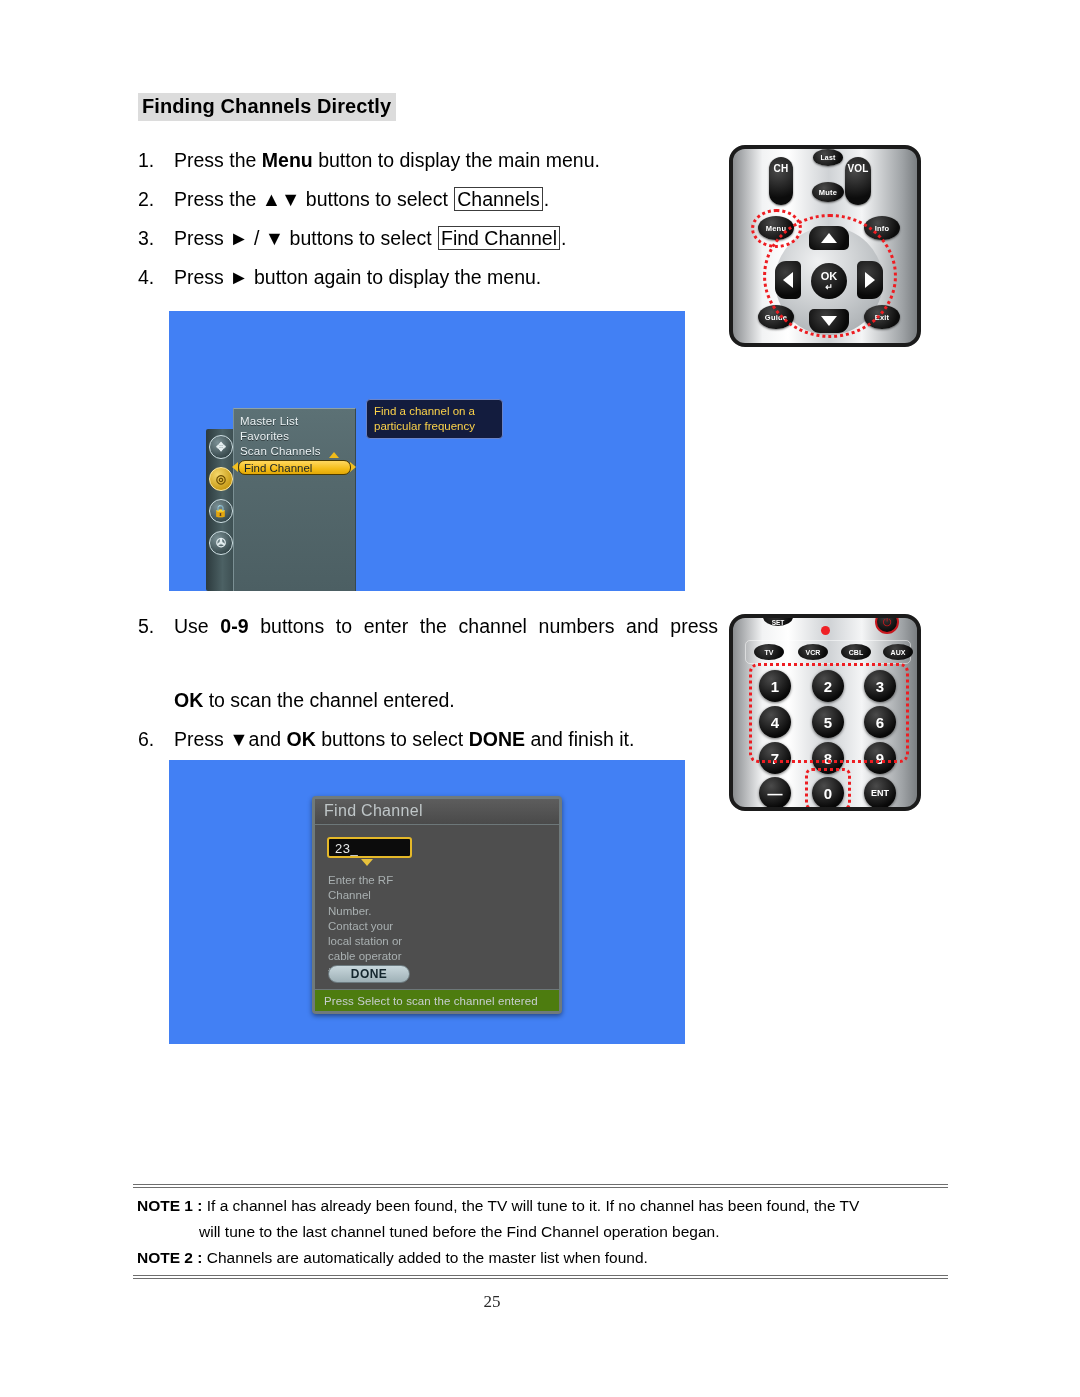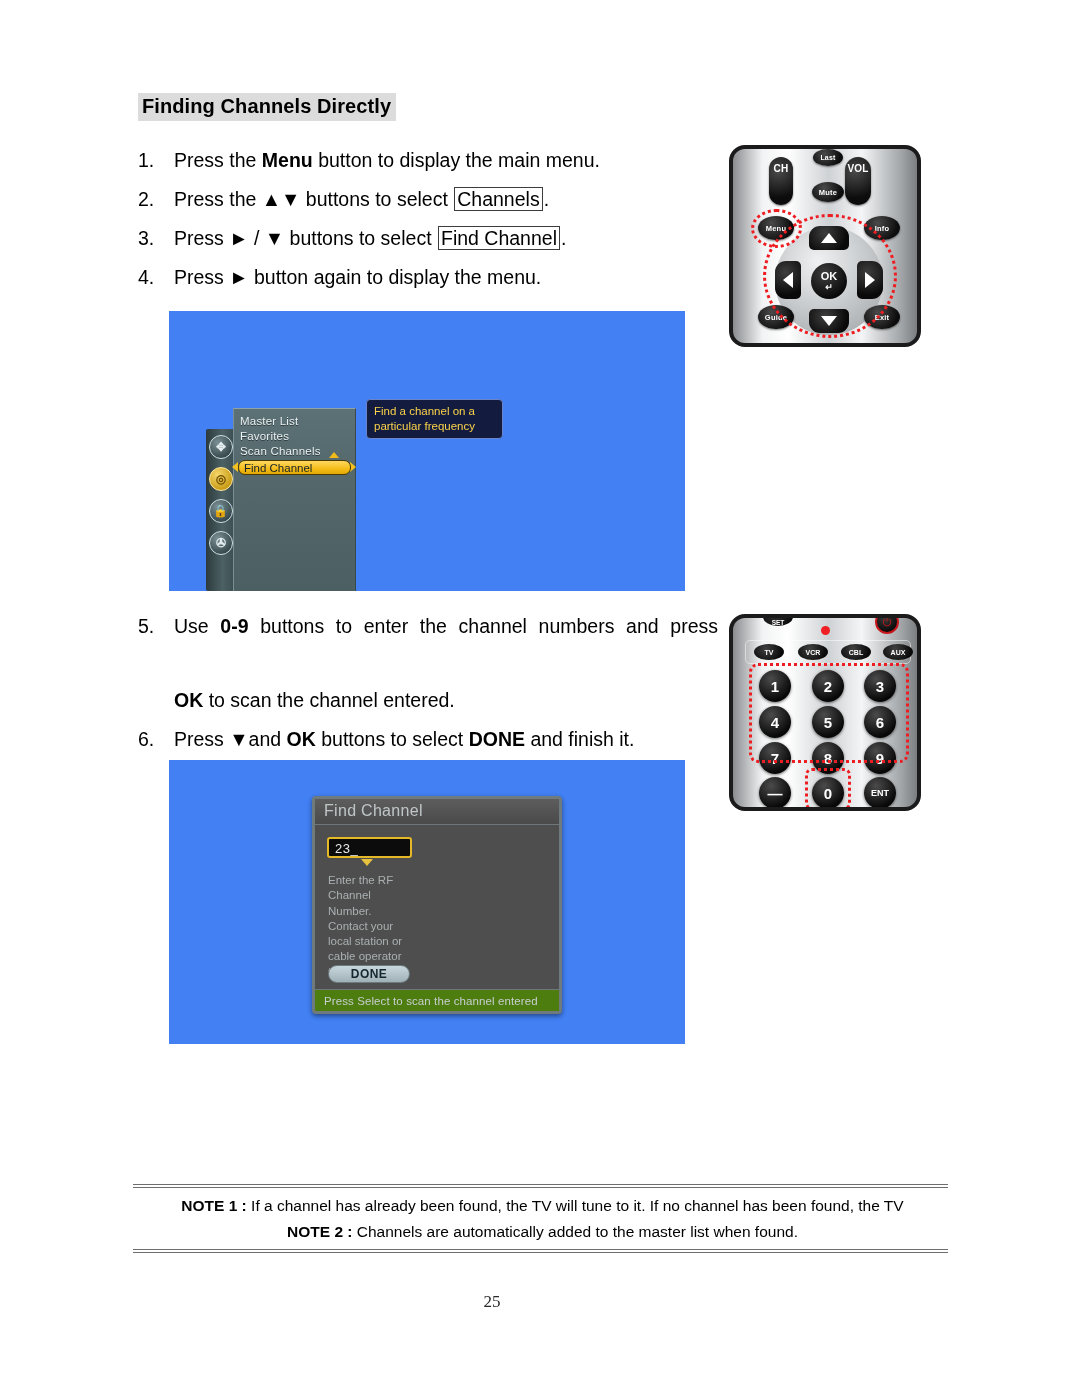--- a/index.html
+++ b/index.html
@@ -412,21 +412,20 @@
   }
   .rule-double {
     height: 4px;
     border-top: 1.5px solid #6e6e6e;
     border-bottom: 1.5px solid #6e6e6e;
   }
   .note-row {
     font-size: 15.5px;
     line-height: 1.55;
     padding: 2px 0 0 4px;
-    text-align: center;
   }
   .note-row b { font-weight: bold; }
   .note-cont { padding-left: 66px; }
   #notes-rule-top { margin-bottom: 4px; }
   #notes-rule-bottom { margin-top: 5px; }
 
   
   #page-number {
     position: absolute;
     left: 0; top: 1292px;
@@ -571,20 +570,21 @@
   <div class="dot-rect-keys"></div>
   <div class="dot-rect-zero"></div>
 </div>
 
 <div id="notes-block">
   <div class="rule-double" id="notes-rule-top"></div>
   <div class="note-row">
     <b>NOTE 1 :</b>
     <span>If a channel has already been found, the TV will tune to it. If no channel has been found, the TV</span>
   </div>
+  <div class="note-row note-cont">will tune to the last channel tuned before the Find Channel operation began.</div>
   <div class="note-row">
     <b>NOTE 2 :</b>
     <span>Channels are automatically added to the master list when found.</span>
   </div>
   <div class="rule-double" id="notes-rule-bottom"></div>
 </div>
 
 <div id="page-number">25</div>
 
 </body></html>

